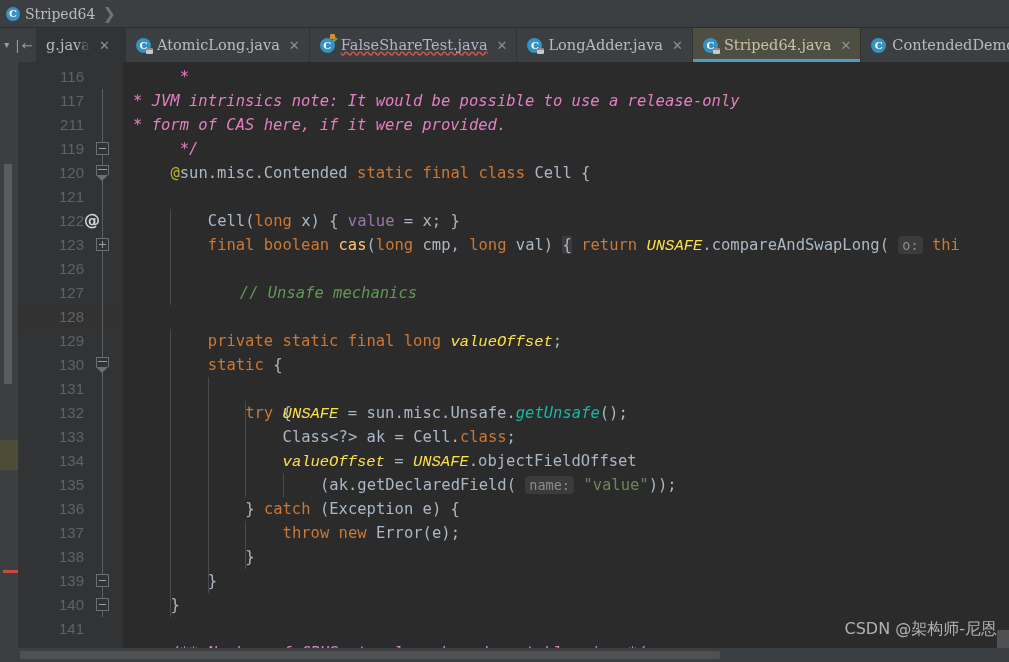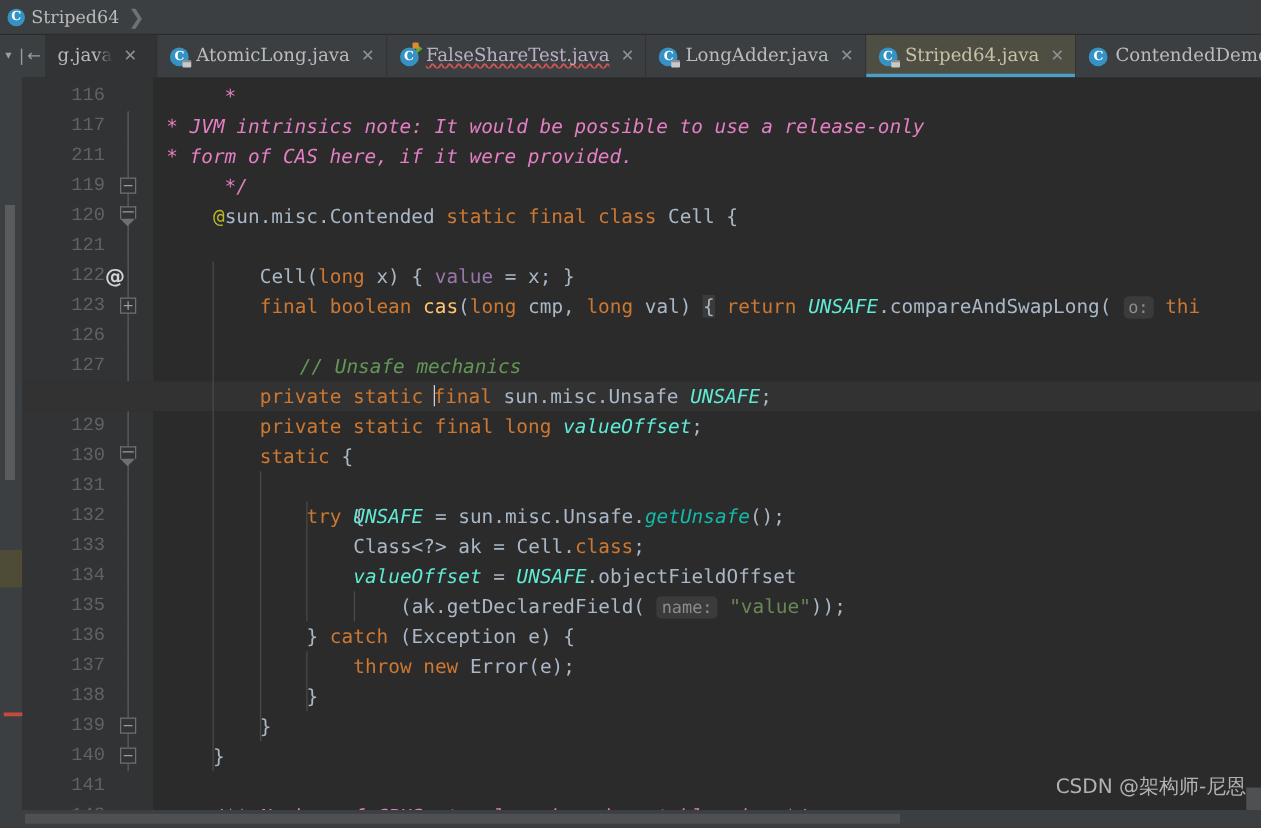--- a/index.html
+++ b/index.html
@@ -136,21 +136,21 @@
   }
 
   .row{ position:absolute; left:0; right:0; height:24px; }
   .row.caret-row .hl{
     position:absolute; left:-105px; right:0; top:0; height:24px;
     background:#323232;
   }
   .gline{
     position:absolute; right:39px; top:0; height:24px; line-height:24px;
     color:#606366; font-size:15px;
-    font-family:Liberation Mono, monospace; text-align:right;
+    font-family:Liberation Sans, sans-serif; text-align:right;
   }
   .gutter .grow{ position:absolute; left:0; right:0; height:24px; }
   .gutter .grow.caret-row{ background:#323232; }
 
   
   .foldcol{ position:absolute; right:10px; top:0; width:20px; height:24px; }
   .foldline{
     position:absolute; left:9px; top:0; width:1px; height:24px; background:#5c5f61;
   }
   .foldbox{
@@ -189,21 +189,21 @@
   .codeline{
     position:absolute; left:10px; top:0; height:24px; line-height:24px;
     white-space:pre; font-size:15.5px;
     font-family:"DejaVu Sans Mono", monospace;
     color:#a9b7c6;
   }
   .kw { color:#cc7832; }
   .doc{ color:#e37fc2; font-style:italic; }
   .str{ color:#6a8759; }
   .fld{ color:#9876aa; }
-  .sfld{ color:#5eead4; font-style:italic; }
+  .sfld{ color:#fde047; font-style:italic;font-family:Liberation Mono, monospace; }
   .mth{ color:#ffc66d; }
   .anno{ color:#bbb529; }
   .typ{ color:#a9b7c6; }
   .lcmt{ color:#629755; font-style:italic;margin-left:32px; }
   .hint{
     color:#8c8c8c; background:#3b3b3b; border-radius:4px;
     padding:1px 4px; font-size:13.5px;
   }
   .brace{ color:#a9b7c6; }
   .caret{
@@ -492,25 +492,20 @@
         <div class="codeline" style="left: 84.8px;"><span class="kw">final boolean</span> <span class="mth">cas</span><span class="brace">(</span><span class="kw">long</span> cmp, <span class="kw">long</span> val<span class="brace">)</span> <span style="background:#3b3b3b" class="brace">{</span> <span class="kw">return</span> <span class="sfld">UNSAFE</span>.compareAndSwapLong<span class="brace">(</span> <span class="hint">o:</span> <span class="kw">thi</span></div>
       </div>
       <div class="row" style="top: 195px;">
         <div class="indentguide" style="left: 47.4px;"></div>
         <div class="codeline" style="left: 10px;"></div>
       </div>
       <div class="row" style="top: 219px;">
         <div class="indentguide" style="left: 47.4px;"></div>
         <div class="codeline" style="left: 84.8px;"><span class="lcmt">// Unsafe mechanics</span></div>
       </div>
-      <div class="row caret-row" style="top: 243px;">
-        <div class="hl"></div>
-        <div class="indentguide" style="left: 47.4px;"></div>
-        <div class="codeline" style="left: 84.8px;"><span class="kw">private static </span><span class="caret"></span><span class="kw">final</span> <span class="typ">sun.misc.Unsafe</span> <span class="sfld">UNSAFE</span><span class="brace">;</span></div>
-      </div>
       <div class="row" style="top: 267px;">
         <div class="indentguide" style="left: 47.4px;"></div>
         <div class="codeline" style="left: 84.8px;"><span class="kw">private static final long</span> <span class="sfld">valueOffset</span><span class="brace">;</span></div>
       </div>
       <div class="row" style="top: 291px;">
         <div class="indentguide" style="left: 47.4px;"></div>
         <div class="codeline" style="left: 84.8px;"><span class="kw">static</span> <span class="brace">{</span></div>
       </div>
       <div class="row" style="top: 315px;">
         <div class="indentguide" style="left: 47.4px;"></div>

